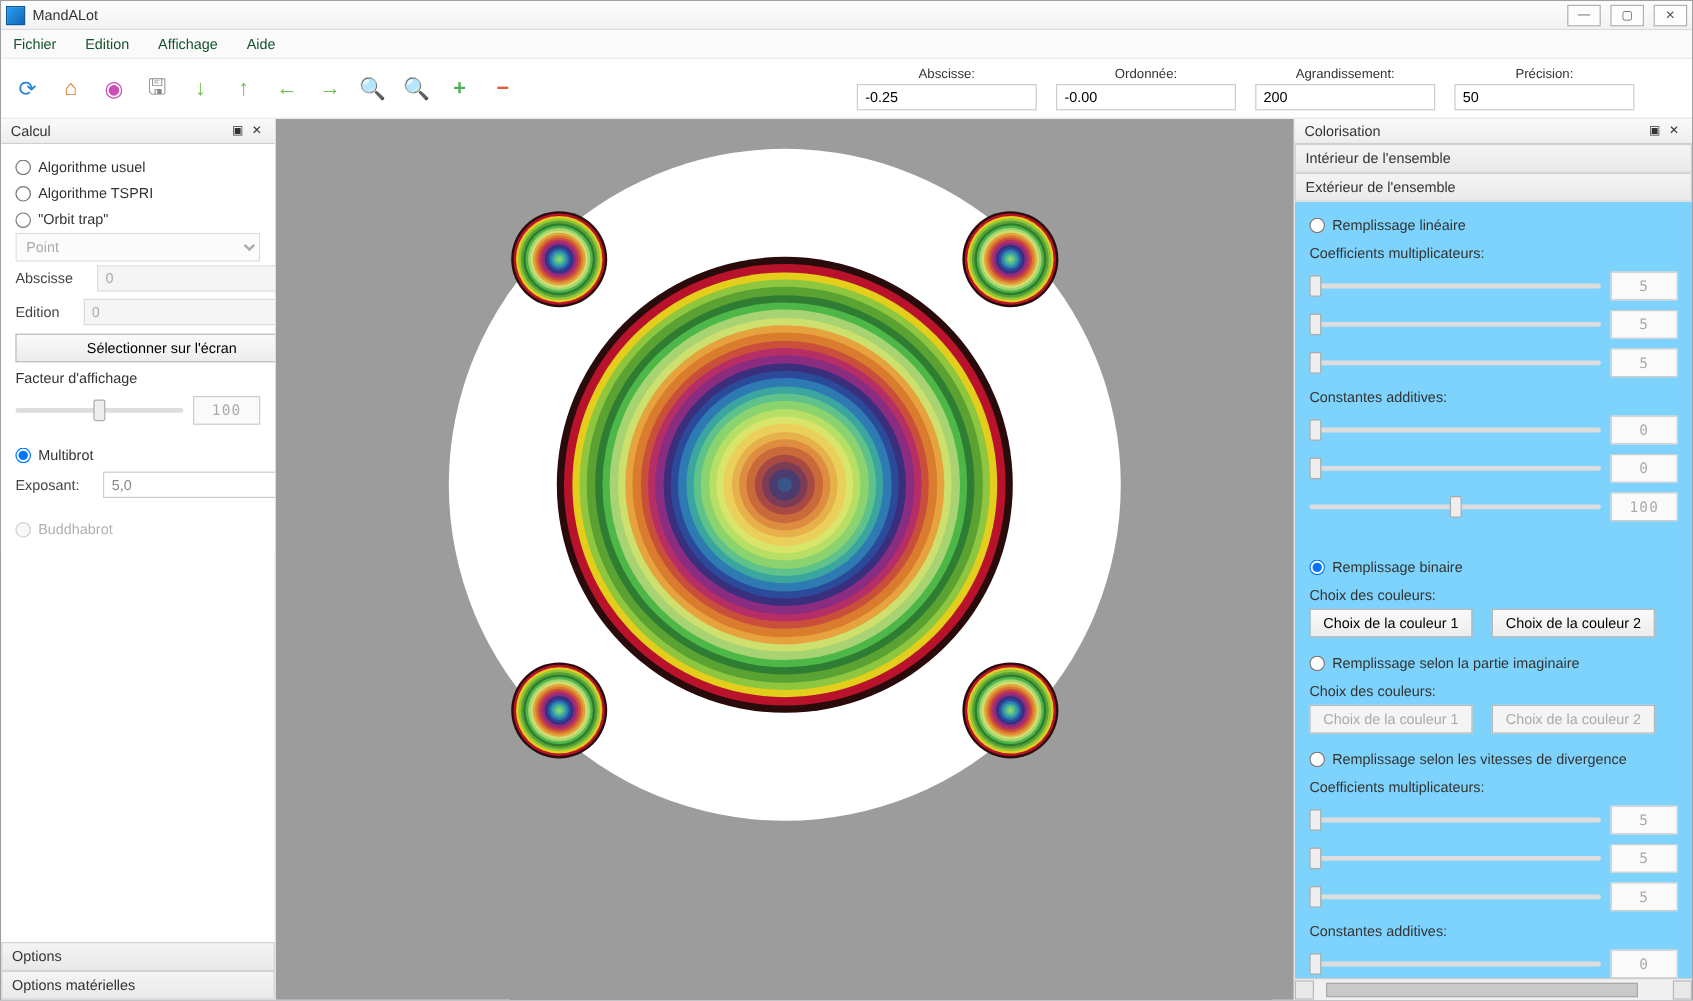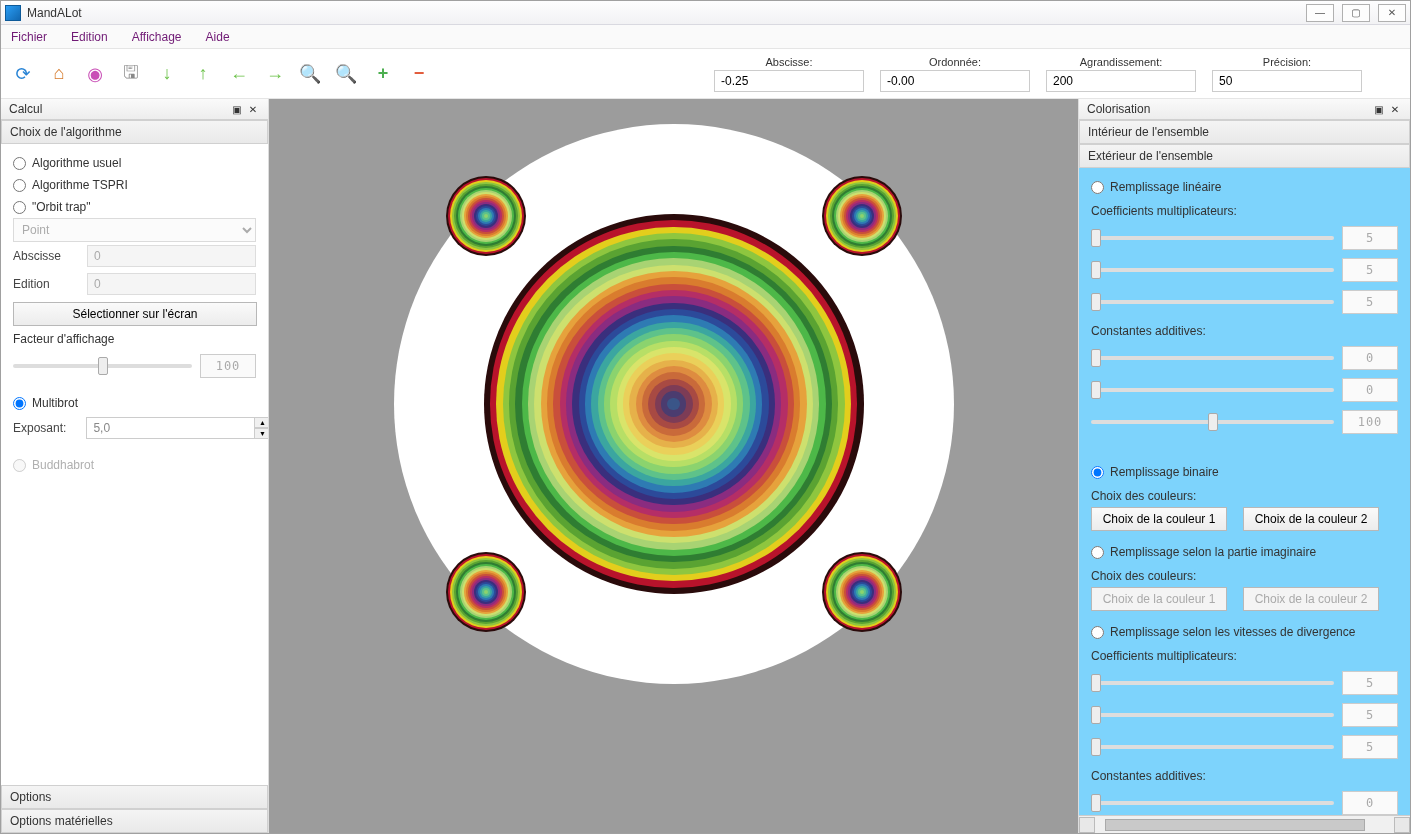--- a/index.html
+++ b/index.html
@@ -9,36 +9,36 @@
 
 
 .titlebar { height: 24px; background: linear-gradient(#fdfdfe,#f2f2f4); display: flex; align-items: center; padding: 0 4px; border-bottom: 1px solid #d9d9e0; }
 .titlebar .app-icon { width: 16px; height: 16px; background: linear-gradient(135deg,#2a9df4,#1167b1); border:1px solid #0d5a99; margin-right: 6px; }
 .titlebar .title { flex: 1; color: #333; }
 .win-btns { display: flex; gap: 8px; }
 .win-btns div { width: 28px; height: 18px; border: 1px solid #b0b0b0; background:#fdfdfd; display:flex; align-items:center; justify-content:center; font-size:10px; color:#555; cursor:pointer; }
 
 
 .menubar { height: 24px; background:#fafafa; display:flex; align-items:center; padding: 0 4px; border-bottom:1px solid #e5e5e5; gap:12px; }
-.menubar span { color:#701a75; cursor:pointer; padding:2px 6px; }
+.menubar span { color:#14532d; cursor:pointer; padding:2px 6px; }
 
 
 .toolbar { height: 50px; background:#fff; display:flex; align-items:center; padding: 0 8px; border-bottom:1px solid #e5e5e5; }
 .tool-icons { display:flex; gap:8px; align-items:center; }
 .tool-icons .icon { width:28px; height:28px; display:flex; align-items:center; justify-content:center; cursor:pointer; font-size:18px; }
 .coord-group { display:flex; gap:16px; margin-left:auto; margin-right:40px; }
 .coord-col { display:flex; flex-direction:column; align-items:center; }
 .coord-col label { color:#333; margin-bottom:2px; font-size:11px;}
 .coord-col input { width:150px; height:22px; border:1px solid #ccc; padding:0 6px; }
 
 
 .main { flex:1; display:flex; overflow:hidden; }
 
 
-.left-panel { width:268px; background:#fff; border-right:1px solid #ddd; display:flex; flex-direction:column; }
+.left-panel { width:229px; background:#fff; border-right:1px solid #ddd; display:flex; flex-direction:column; }
 .panel-header { background:linear-gradient(#fafafa,#ededed); border-bottom:1px solid #d0d0d0; padding:3px 8px; display:flex; align-items:center; font-size:12px; color:#333; }
 .panel-header .spacer { flex:1; }
 .panel-header .pbtn { width:14px; height:14px; margin-left:2px; font-size:10px; display:flex; align-items:center; justify-content:center; }
 .section-header { background:linear-gradient(#f4f4f4,#e9e9e9); border:1px solid #d0d0d0; padding:4px 8px; margin:0; font-size:12px; color:#333; }
 .panel-body { padding:8px 12px; flex:0 0 auto; overflow-y:auto; background:#fff; }
 .radio-row, .check-row { display:flex; align-items:center; gap:6px; padding:4px 0; color:#333;}
 .radio-row input, .check-row input { margin:0; }
 .field-row { display:flex; align-items:center; gap:20px; padding:3px 0; }
 .field-row label { width:56px; color:#444;}
 .field-row input[type=text] { flex:1; height:22px; border:1px solid #ccc; padding:0 6px; color:#888; background:#fff;}
@@ -146,21 +146,20 @@
 
   <div class="main">
 
     <div class="left-panel">
       <div class="panel-header">
         <span>Calcul</span>
         <span class="spacer"></span>
         <span class="pbtn">▣</span>
         <span class="pbtn">✕</span>
       </div>
-      <div class="section-header">Choix de l'algorithme</div>
       <div class="panel-body">
         <div class="radio-row">
             <input type="radio" name="algo" style="">
             <span>Algorithme usuel</span>
           </div>
         <div class="radio-row">
             <input type="radio" name="algo" style="">
             <span>Algorithme TSPRI</span>
           </div>
         <div class="radio-row">

